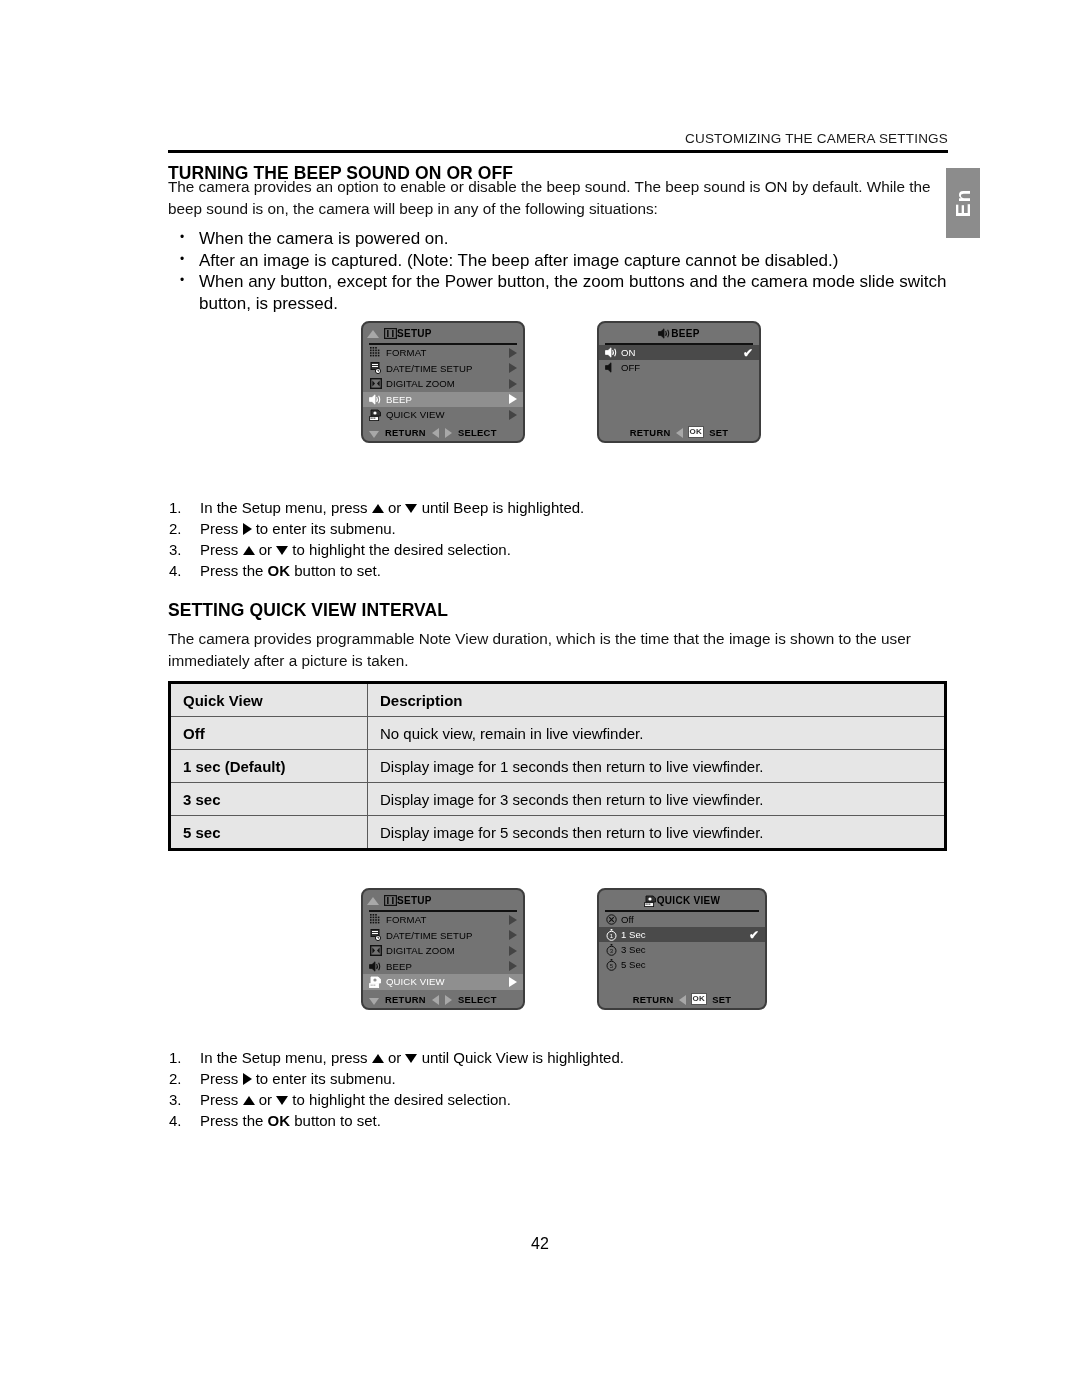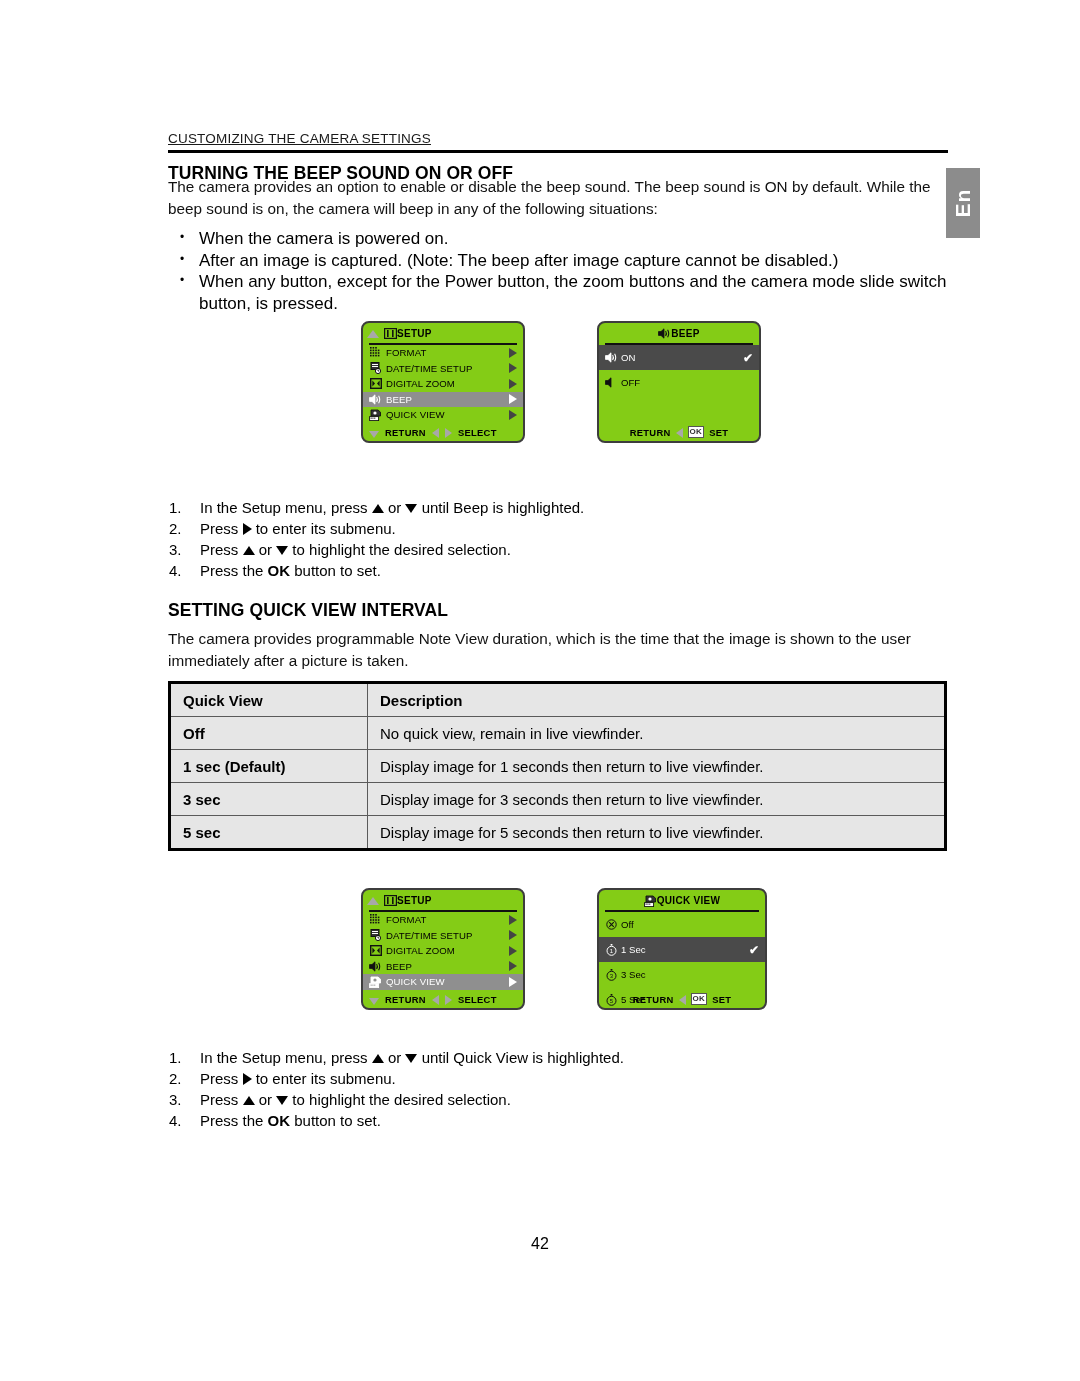--- a/index.html
+++ b/index.html
@@ -23,24 +23,24 @@
     height: 1381px;
     overflow: hidden;
   }
 
   
   .runhead {
     position: absolute;
     left: 168px;
     top: 131px;
     width: 780px;
+    text-align: right;
     font-size: 13.5px;
     letter-spacing: 0.2px;
     color: #1a1a1a;
-    text-decoration: underline;
   }
   .headrule {
     position: absolute;
     left: 168px;
     top: 150px;
     width: 780px;
     height: 3px;
     background: #000;
   }
 
@@ -184,21 +184,21 @@
   table.qv td.c1 {
     width: 172px;
     font-weight: bold;
   }
   table.qv tr.hdr td { font-weight: bold; }
   table.qv td.c2 { font-weight: normal; }
 
   
   .lcd {
     position: absolute;
-    background: #84cc16;
+    background: #737373;
     border: 2px solid #3d3d3d;
     border-radius: 8px;
     box-sizing: border-box;
   }
   #lcd-setup-1 { left: 361px; top: 321px; width: 164px; height: 122px; }
   #lcd-beep    { left: 597px; top: 321px; width: 164px; height: 122px; }
   #lcd-setup-2 { left: 361px; top: 888px; width: 164px; height: 122px; }
   #lcd-qv      { left: 597px; top: 888px; width: 170px; height: 122px; }
 
   .lcd-title {
@@ -281,21 +281,21 @@
     font-weight: bold;
     line-height: 10px;
     margin-left: auto;
     margin-right: 3px;
   }
 
   
   .opt-row {
     display: flex;
     align-items: center;
-    height: 25px;
+    height: 15px;
     font-size: 9.6px;
     padding: 0 3px 0 5px;
   }
   .opt-row.sel { background: #4a4a4a; color: #ffffff; }
   .opt-row .ico { width: 14px; display:flex;align-items:center;justify-content:center;margin-right:3px;}
 
   
   .pageno {
     position: absolute;
     left: 0;

